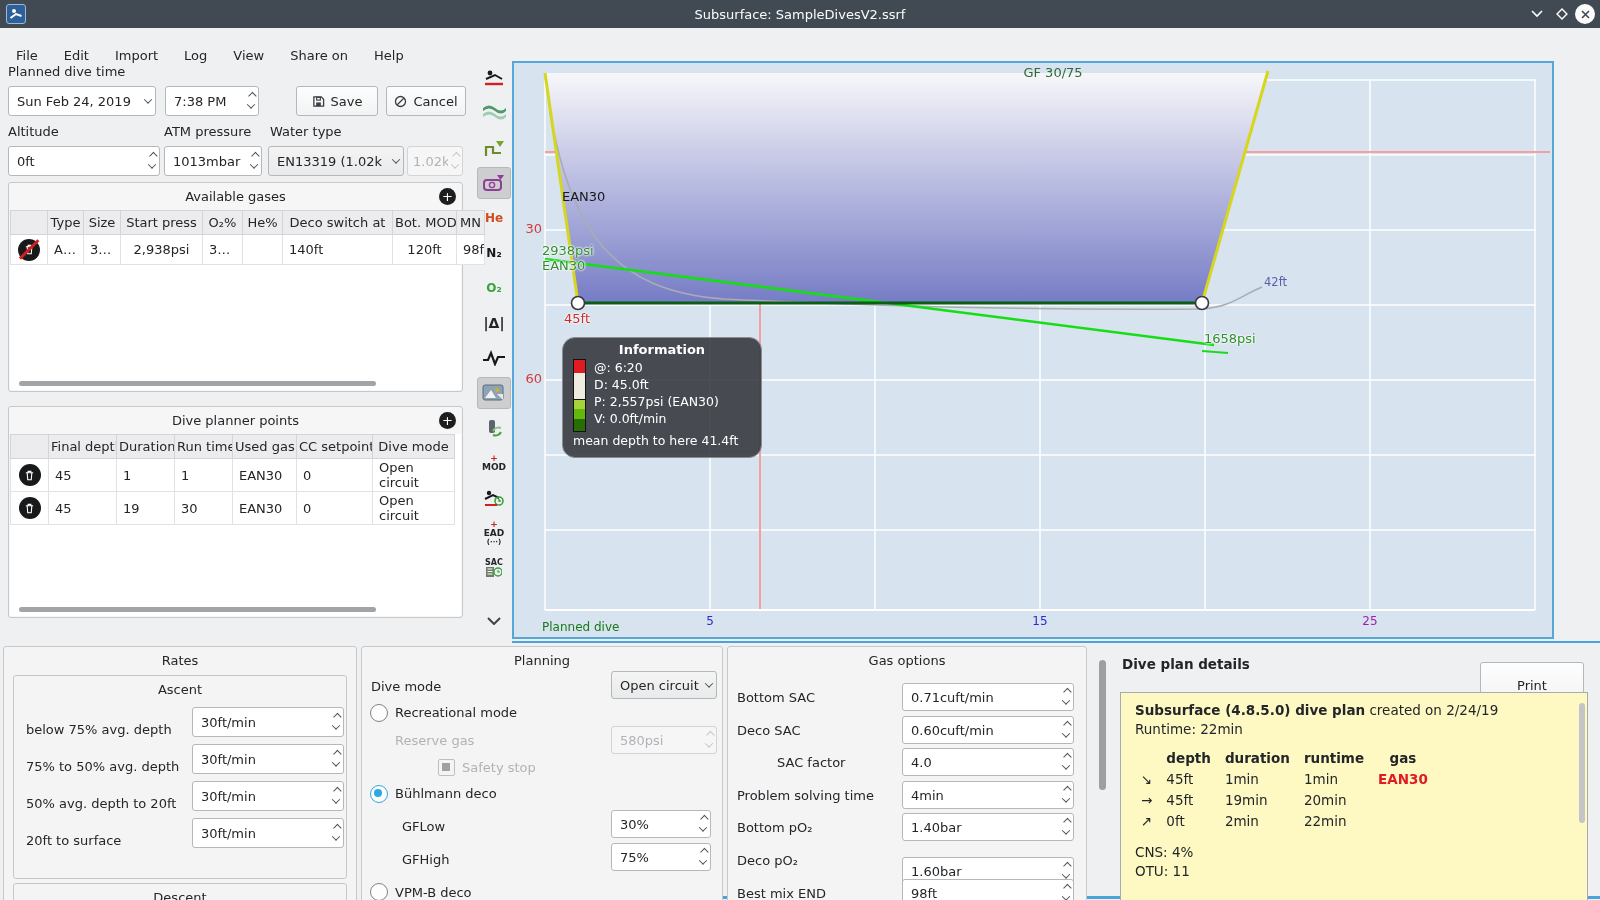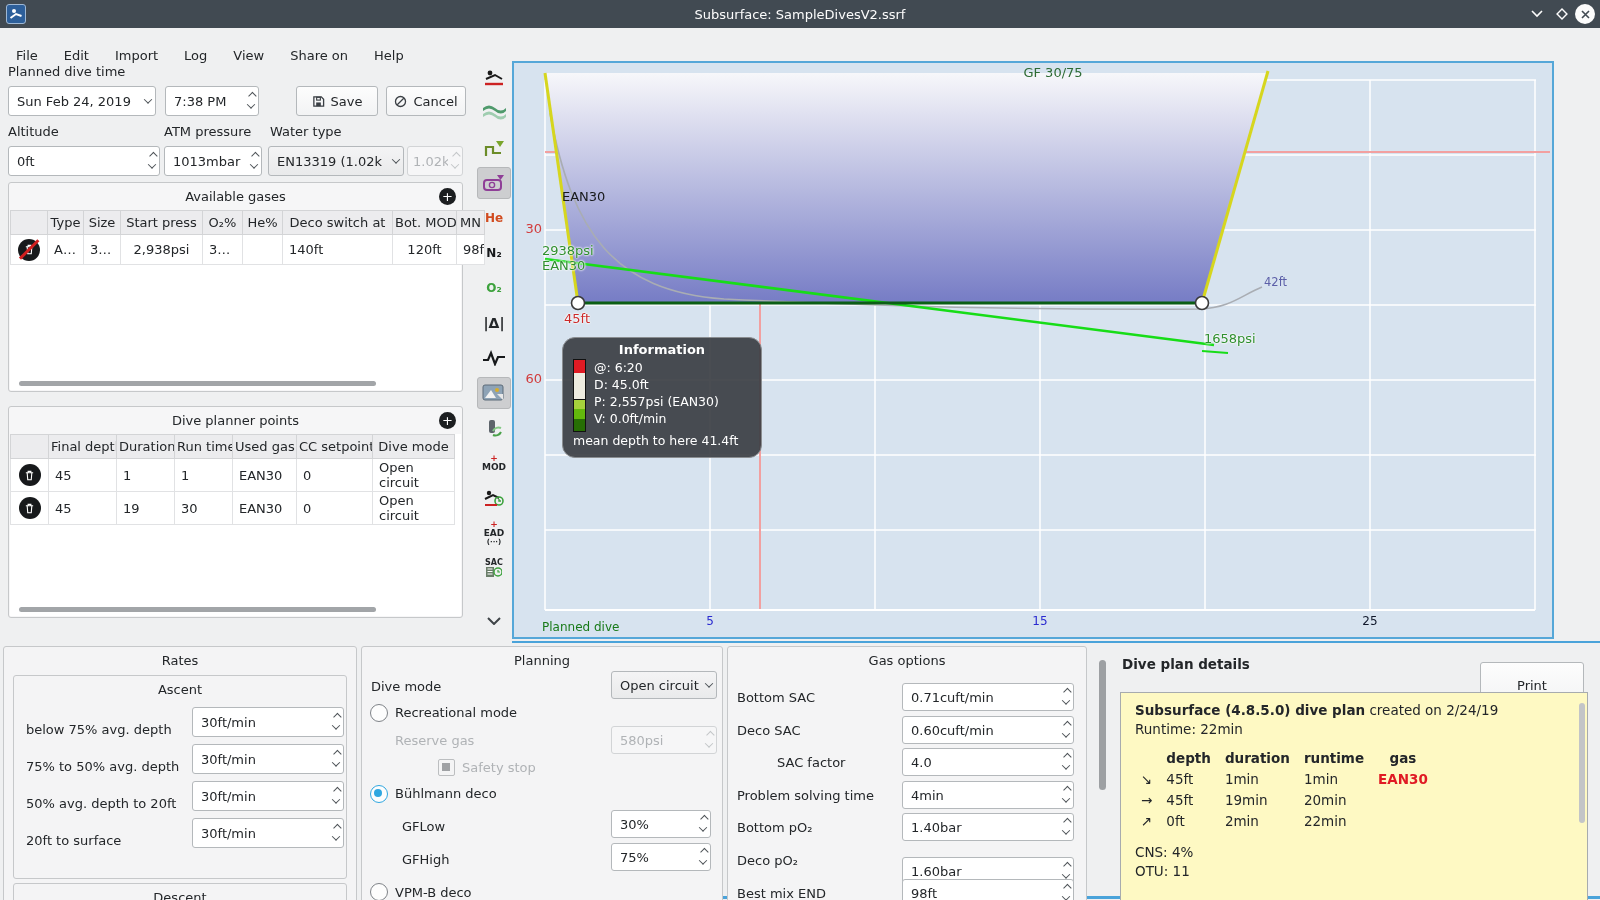--- a/index.html
+++ b/index.html
@@ -428,21 +428,21 @@
   <div class="clabel" style="left:4px;top:158px;width:24px;text-align:right;color:#d23c3c;">30</div>
   <div class="clabel" style="left:4px;top:308px;width:24px;text-align:right;color:#d23c3c;">60</div>
   <div class="clabel" style="left:48px;top:126px;color:#17191b;">EAN30</div>
   <div class="clabel halo" style="left:28px;top:180px;color:#2f8f2f;">2938psi</div>
   <div class="clabel halo" style="left:28px;top:195px;color:#2f8f2f;">EAN30</div>
   <div class="clabel halo" style="left:50px;top:248px;color:#cc2a2a;">45ft</div>
   <div class="clabel" style="left:750px;top:212px;color:#5c5fa8;font-size:11.5px;">42ft</div>
   <div class="clabel halo" style="left:690px;top:268px;color:#2f8f2f;">1658psi</div>
   <div class="clabel" style="left:186px;top:551px;width:20px;text-align:center;color:#2a2ad0;font-size:12px;">5</div>
   <div class="clabel" style="left:516px;top:551px;width:20px;text-align:center;color:#2a2ad0;font-size:12px;">15</div>
-  <div class="clabel" style="left:846px;top:551px;width:20px;text-align:center;color:#0f172a;font-size:12px;">25</div>
+  <div class="clabel" style="left:846px;top:551px;width:20px;text-align:center;color:#a21caf;font-size:12px;">25</div>
   <div class="clabel" style="left:28px;top:557px;color:#187a18;font-size:12px;">Planned dive</div>
 
   <div class="tooltip">
     <div class="tt-title">Information</div>
     <div class="tt-row">
       <span class="cbar">
         <i style="height:13px;background:#e01b24;"></i>
         <i style="height:26px;background:#efece0;"></i>
         <i style="height:1px;background:#111;"></i>
         <i style="height:9px;background:#a6d23c;"></i>

